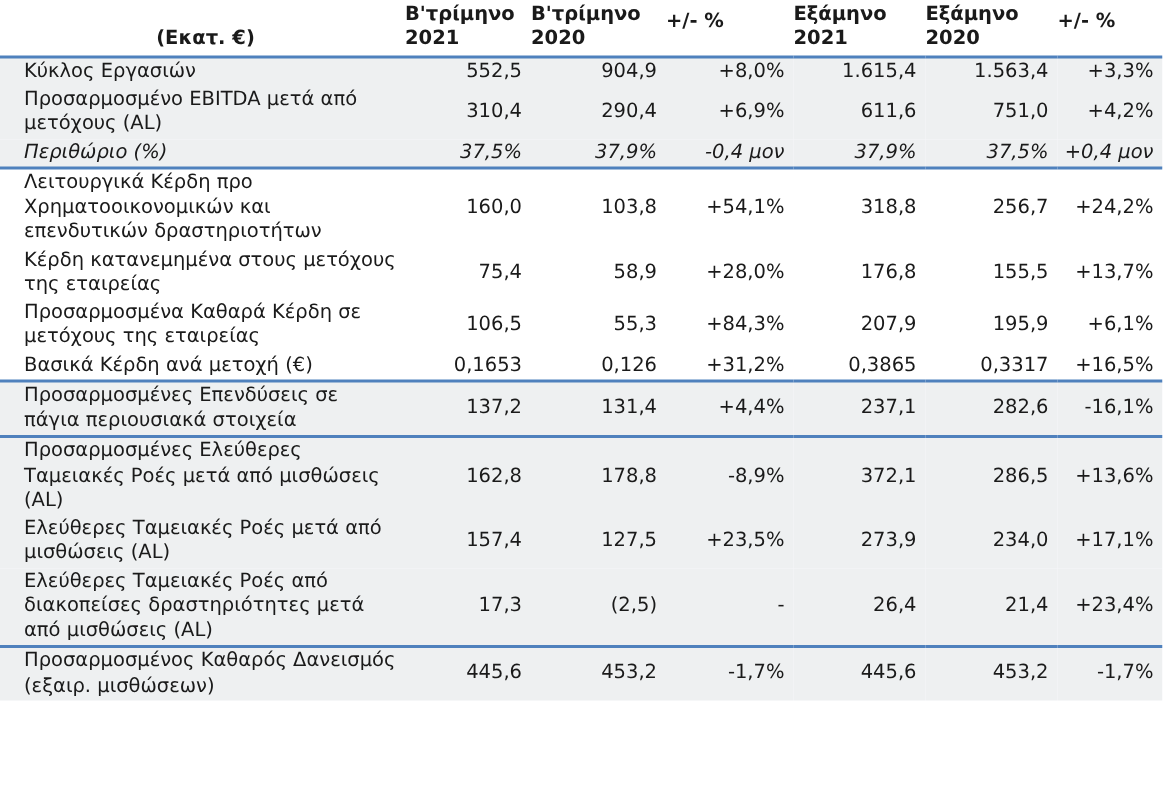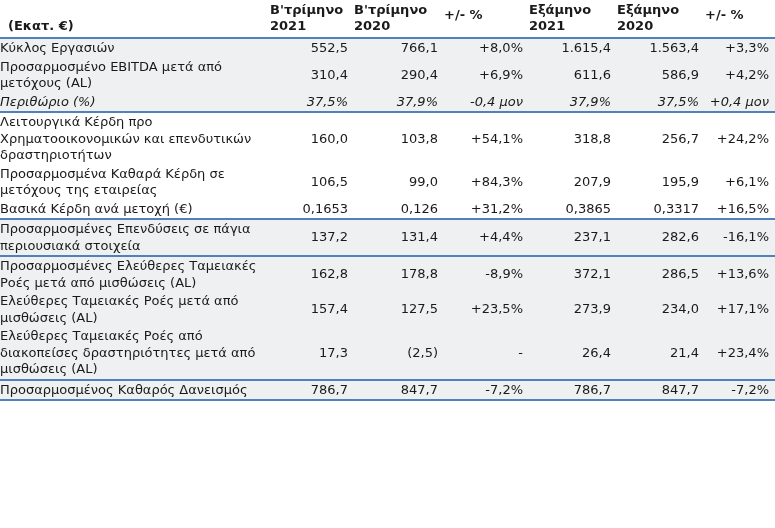--- a/index.html
+++ b/index.html
@@ -31,33 +31,33 @@
   thead th {
     font-weight: bold;
     text-align: left;
     vertical-align: bottom;
     padding: 2px 6px 3px 0;
     border-bottom: 2px solid var(--accent, #4f81bd);
     line-height: 16px;
     white-space: nowrap;
   }
   thead th.unit {
-    text-align: left;
+    text-align: center;
     padding: 6px 4px 3px 8px;
     white-space: normal;
   }
   thead th.mid { vertical-align: middle; padding-bottom: 10px; }
   thead .hline { display: block; }
   thead .hline:empty { display: none; }
 
   tbody th.label {
     font-weight: normal;
     text-align: left;
     vertical-align: middle;
-    padding: 1px 4px 1px 0;
+    padding: 1px 4px 1px 16px;
     line-height: 16.5px;
   }
   tbody td {
     text-align: right;
     vertical-align: middle;
     padding: 1px 6px 1px 2px;
     line-height: 16.5px;
     white-space: nowrap;
   }
   tr.shaded { background: var(--shade, #eef0f1); }
@@ -103,33 +103,33 @@
       <th class="mid">
         <span class="hline">+/- %</span>
 
       </th>
     </tr>
   </thead>
   <tbody>
       <tr class="shaded">
         <th class="label">Κύκλος Εργασιών</th>
         <td>552,5</td>
-        <td>766,1</td>
+        <td>904,9</td>
         <td>+8,0%</td>
         <td>1.615,4</td>
         <td>1.563,4</td>
         <td>+3,3%</td>
       </tr>
       <tr class="shaded">
         <th class="label">Προσαρμοσμένο EBITDA μετά από μετόχους (AL)</th>
         <td>310,4</td>
         <td>290,4</td>
         <td>+6,9%</td>
         <td>611,6</td>
-        <td>586,9</td>
+        <td>751,0</td>
         <td>+4,2%</td>
       </tr>
       <tr class="shaded italic sec-end">
         <th class="label">Περιθώριο (%)</th>
         <td>37,5%</td>
         <td>37,9%</td>
         <td>-0,4 μον</td>
         <td>37,9%</td>
         <td>37,5%</td>
         <td>+0,4 μον</td>
@@ -137,23 +137,32 @@
       <tr>
         <th class="label">Λειτουργικά Κέρδη προ Χρηματοοικονομικών και επενδυτικών δραστηριοτήτων</th>
         <td>160,0</td>
         <td>103,8</td>
         <td>+54,1%</td>
         <td>318,8</td>
         <td>256,7</td>
         <td>+24,2%</td>
       </tr>
       <tr>
+        <th class="label">Κέρδη κατανεμημένα στους μετόχους της εταιρείας</th>
+        <td>75,4</td>
+        <td>58,9</td>
+        <td>+28,0%</td>
+        <td>176,8</td>
+        <td>155,5</td>
+        <td>+13,7%</td>
+      </tr>
+      <tr>
         <th class="label">Προσαρμοσμένα Καθαρά Κέρδη σε μετόχους της εταιρείας</th>
         <td>106,5</td>
-        <td>99,0</td>
+        <td>55,3</td>
         <td>+84,3%</td>
         <td>207,9</td>
         <td>195,9</td>
         <td>+6,1%</td>
       </tr>
       <tr class="sec-end">
         <th class="label">Βασικά Κέρδη ανά μετοχή (€)</th>
         <td>0,1653</td>
         <td>0,126</td>
         <td>+31,2%</td>
@@ -190,23 +199,23 @@
       </tr>
       <tr class="shaded sec-end">
         <th class="label">Ελεύθερες Ταμειακές Ροές από διακοπείσες δραστηριότητες μετά από μισθώσεις (AL)</th>
         <td>17,3</td>
         <td>(2,5)</td>
         <td>-</td>
         <td>26,4</td>
         <td>21,4</td>
         <td>+23,4%</td>
       </tr>
-      <tr class="shaded sec-end">
-        <th class="label">Προσαρμοσμένος Καθαρός Δανεισμός</th>
-        <td>786,7</td>
-        <td>847,7</td>
-        <td>-7,2%</td>
-        <td>786,7</td>
-        <td>847,7</td>
-        <td>-7,2%</td>
+      <tr class="shaded">
+        <th class="label">Προσαρμοσμένος Καθαρός Δανεισμός (εξαιρ. μισθώσεων)</th>
+        <td>445,6</td>
+        <td>453,2</td>
+        <td>-1,7%</td>
+        <td>445,6</td>
+        <td>453,2</td>
+        <td>-1,7%</td>
       </tr>
     </tbody>
 </table>
 
 </body></html>

